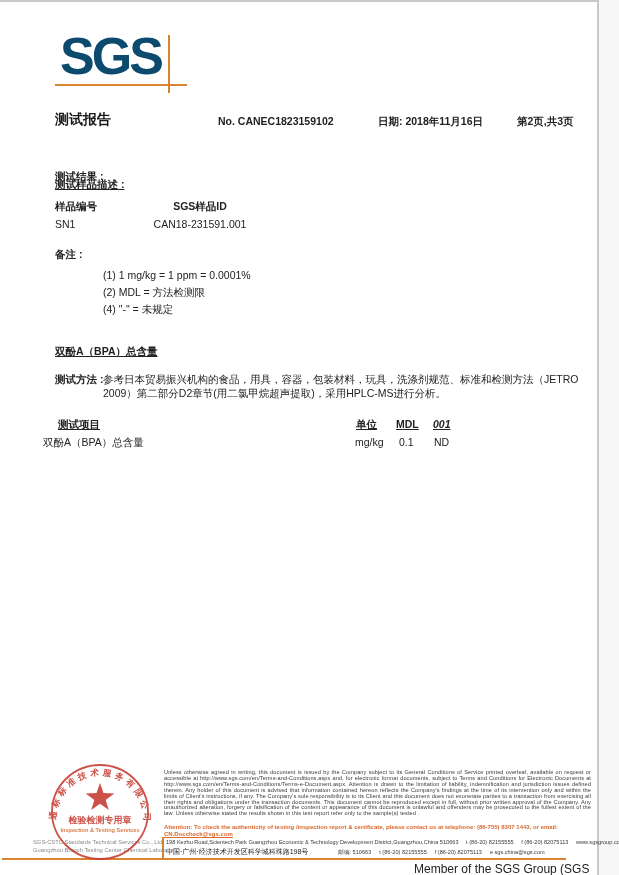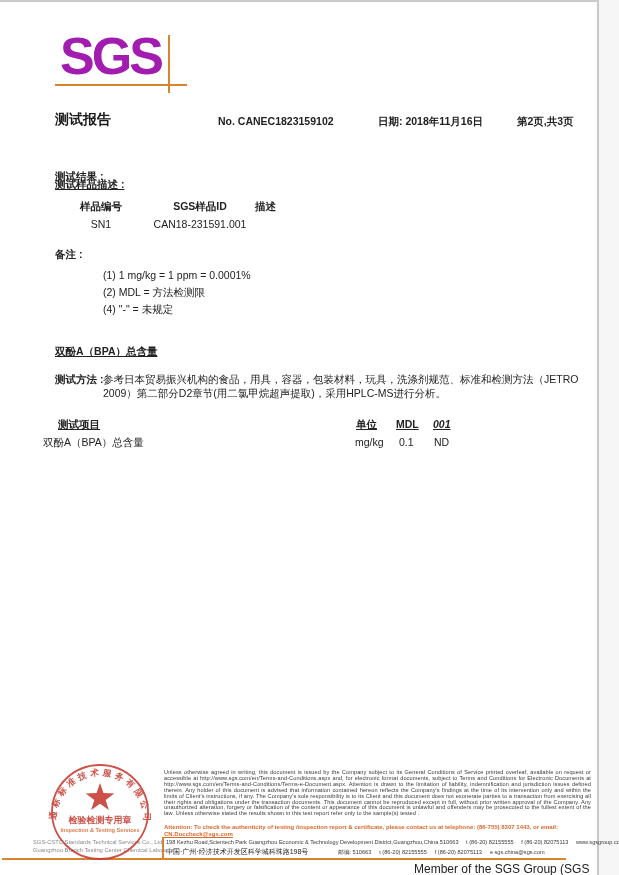--- a/index.html
+++ b/index.html
@@ -9,36 +9,36 @@
     position:relative;overflow:hidden;
   }
   .page{
     position:absolute;left:0;top:0;width:597px;height:875px;
     background:#ffffff;border-top:2px solid #c9c9c9;border-right:2px solid #c9c9c9;
     color:#222;
   }
   .abs{position:absolute;}
   
   .logo-text{
-    left:60px;top:28px;font-size:52px;font-weight:700;color:#a21caf;
+    left:60px;top:28px;font-size:52px;font-weight:700;color:#0c4a6e;
     letter-spacing:-3px;line-height:1;
   }
   .logo-hline{left:55px;top:82px;width:132px;height:2px;background:#d9832e;}
   .logo-vline{left:168px;top:33px;width:2px;height:58px;background:#d9832e;}
   
   .doc-title{left:55px;top:109px;font-size:14px;font-weight:700;color:#1a1a1a;}
   .report-no{left:218px;top:113px;font-size:10.5px;font-weight:700;}
   .report-date{left:378px;top:113px;font-size:10.5px;font-weight:700;}
   .page-info{left:517px;top:113px;font-size:10.5px;font-weight:700;}
   
   .results-label{left:55px;top:147px;font-size:10.5px;font-weight:700;margin-top:21px;}
   .sample-desc-label{left:55px;top:176px;font-size:10.5px;font-weight:700;text-decoration:underline;}
   .sample-table{left:55px;top:198px;font-size:10.5px;}
   .sample-table .trow{display:flex;}
-  .sample-table .c1{width:92px;text-align:center;}
+  .sample-table .c1{width:92px;}
   .sample-table .c2{width:106px;text-align:center;}
   .sample-table .c3{width:190px;text-align:left;padding-left:2px;}
   .sample-table .hrow{font-weight:700;}
   .sample-table .vrow{margin-top:4px;}
   .notes-label{left:55px;top:246px;font-size:10.5px;font-weight:700;}
   .notes-list{left:103px;top:265px;font-size:10.5px;line-height:17px;}
   .bpa-title{left:55px;top:343px;font-size:10.5px;font-weight:700;text-decoration:underline;}
   .method-label{left:55px;top:371px;font-size:10.5px;font-weight:700;}
   .method-text{left:103px;top:370px;width:492px;font-size:10.5px;line-height:14px;}
   .rt{font-size:10.5px;}
@@ -86,21 +86,20 @@
   <div class="abs report-date">日期: 2018年11月16日</div>
   <div class="abs page-info">第2页,共3页</div>
 
   <div class="abs results-label">测试结果 :</div>
   <div class="abs sample-desc-label">测试样品描述 :</div>
 
   <div class="abs sample-table">
     <div class="trow hrow">
       <span class="c1">样品编号</span>
       <span class="c2">SGS样品ID</span>
-      <span class="c3">描述</span>
     </div>
     <div class="trow vrow">
       <span class="c1">SN1</span>
       <span class="c2">CAN18-231591.001</span>
     </div>
   </div>
 
   <div class="abs notes-label">备注 :</div>
   <div class="abs notes-list">
     <div>(1) 1 mg/kg = 1 ppm = 0.0001%</div>

